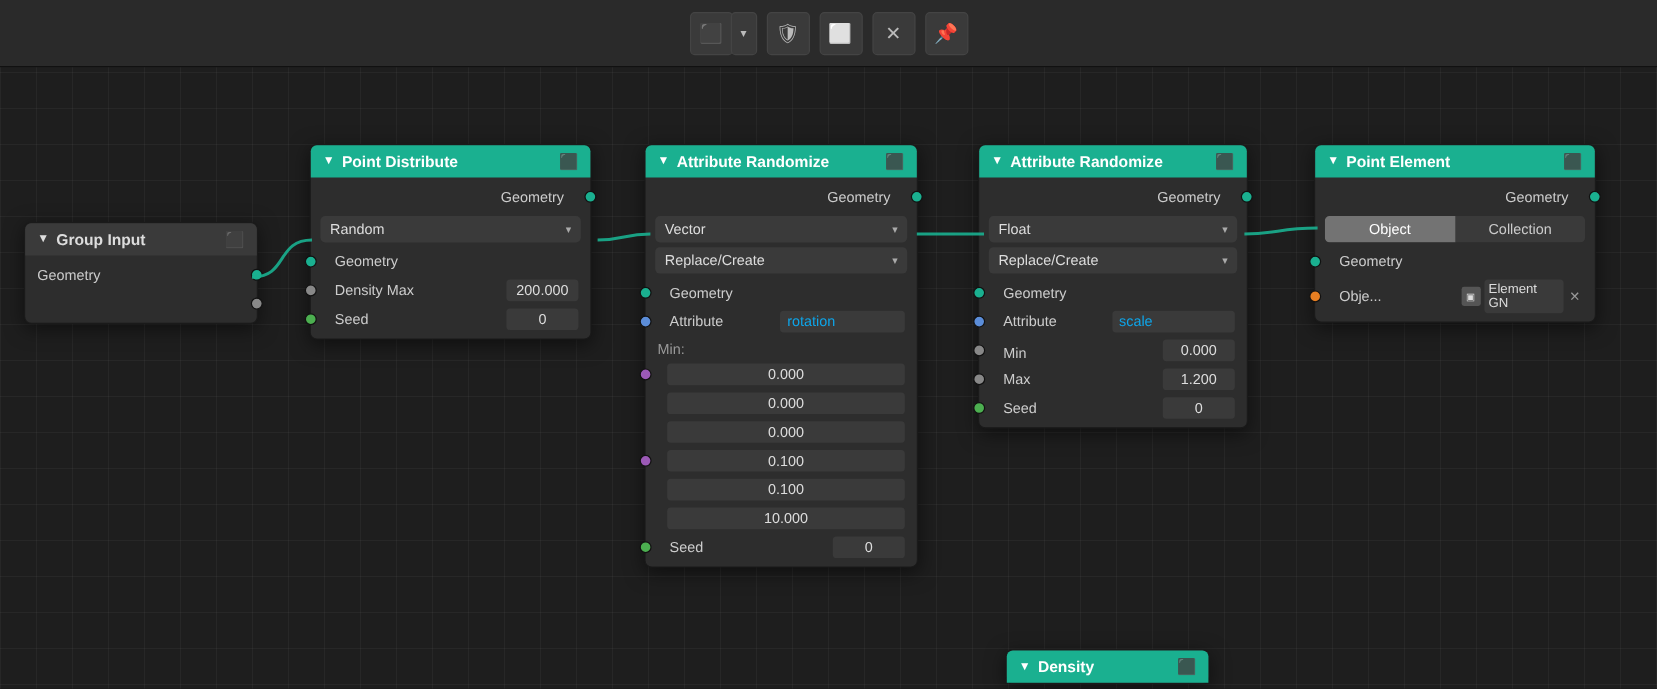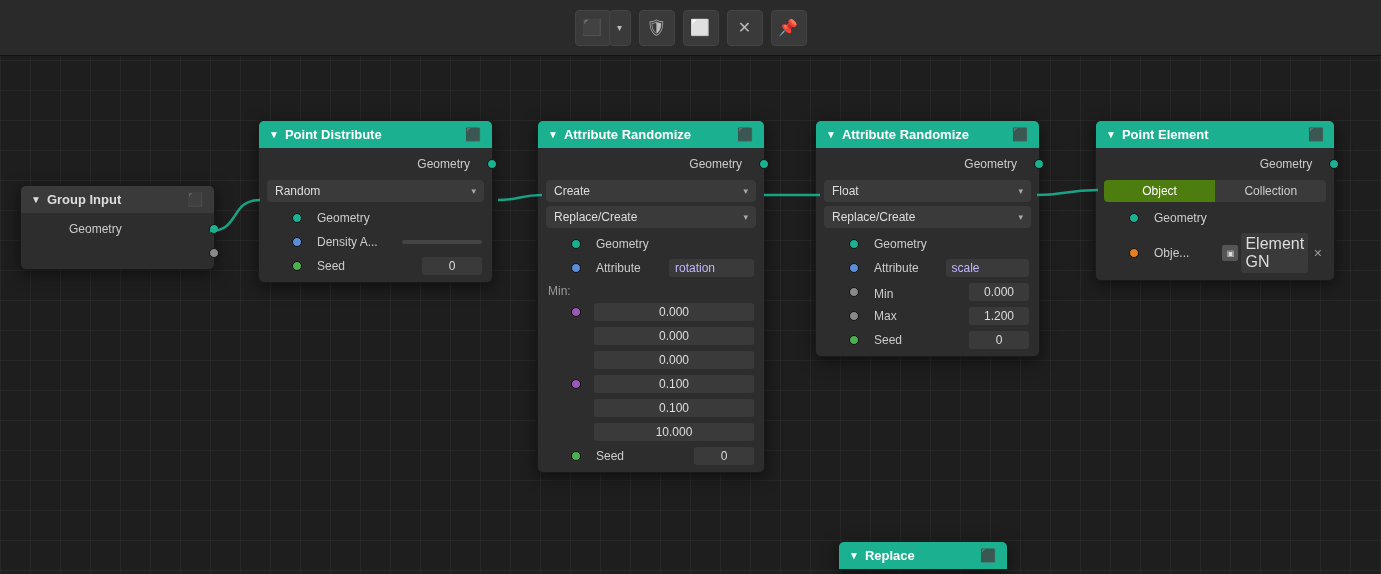--- a/index.html
+++ b/index.html
@@ -141,21 +141,20 @@
     .node-body {
       padding: 4px 0;
     }
 
     .node-row {
       display: flex;
       align-items: center;
       padding: 3px 10px;
       min-height: 24px;
       position: relative;
-      margin-left: 38px;
     }
 
     .node-row-label {
       flex: 1;
       font-size: 12px;
       color: #ccc;
     }
 
     .node-row-value {
       font-size: 12px;
@@ -216,21 +215,21 @@
       font-size: 9px;
       color: #aaa;
     }
 
     .field-text {
       flex: 1;
       background: #3a3a3a;
       border-radius: 3px;
       padding: 2px 6px;
       font-size: 12px;
-      color: #c4b5fd;
+      color: #0ea5e9;
     }
 
     
     .wires-svg {
       position: absolute;
       top: 0; left: 0;
       width: 100%; height: 100%;
       pointer-events: none;
       z-index: 50;
     }
@@ -254,42 +253,42 @@
     .tab-btn {
       flex: 1;
       padding: 4px 8px;
       font-size: 12px;
       text-align: center;
       cursor: pointer;
       background: #3a3a3a;
       color: #ccc;
     }
     .tab-btn.active {
-      background: #4d7c0f;
+      background: #737373;
       color: #fff;
       text-align: center;
     }
 
     .obj-icon {
       width: 16px;
       height: 16px;
       background: #555;
       border-radius: 2px;
       display: flex;
       align-items: center;
       justify-content: center;
       font-size: 8px;
     }
 
     .obj-text {
       flex: 1;
       background: #3a3a3a;
       border-radius: 3px;
       padding: 2px 4px;
-      font-size: 16px;
+      font-size: 11px;
       color: #ddd;
     }
 
     .obj-x {
       font-size: 11px;
       color: #999;
       cursor: pointer;
       padding: 0 2px;
     }
   </style>
@@ -353,26 +352,26 @@
     <div class="dropdown-row">
       <span>Random</span>
       <span class="dropdown-arrow">▾</span>
     </div>
 
     <div class="node-row" style="position:relative;">
       <div class="socket socket-left socket-teal" style="top:50%; transform:translateY(-50%)"></div>
       <span class="node-row-label" style="padding-left:10px;">Geometry</span>
     </div>
 
-
-    <div class="node-row" style="position:relative;">
-      <div class="socket socket-left socket-blue" style="top:50%; transform:translateY(-50%)"></div>
-      <span class="node-row-label" style="padding-left:10px;">Density A...</span>
-      <span class="node-row-value" style="background:#444; min-width:80px;"></span>
-    </div>
+    <div class="node-row" style="position:relative;">
+      <div class="socket socket-left socket-gray" style="top:50%; transform:translateY(-50%)"></div>
+      <span class="node-row-label" style="padding-left:10px;">Density Max</span>
+      <span class="node-row-value">200.000</span>
+    </div>
+
 
     <div class="node-row" style="position:relative;">
       <div class="socket socket-left socket-green" style="top:50%; transform:translateY(-50%)"></div>
       <span class="node-row-label" style="padding-left:10px;">Seed</span>
       <span class="node-row-value">0</span>
     </div>
   </div>
 </div>
 
 <div class="node" style="top:120px; left:537px; min-width:228px;">
@@ -382,21 +381,21 @@
     <span class="monitor-icon">⬛</span>
   </div>
   <div class="node-body">
 
     <div class="node-row">
       <span class="node-row-label" style="text-align:right; width:100%; padding-right:12px;">Geometry</span>
       <div class="socket socket-right socket-teal" style="top:50%; transform:translateY(-50%)"></div>
     </div>
 
     <div class="dropdown-row">
-      <span>Create</span>
+      <span>Vector</span>
       <span class="dropdown-arrow">▾</span>
     </div>
 
     <div class="dropdown-row">
       <span>Replace/Create</span>
       <span class="dropdown-arrow">▾</span>
     </div>
 
     <div class="node-row" style="position:relative;">
       <div class="socket socket-left socket-teal" style="top:50%; transform:translateY(-50%)"></div>
@@ -525,16 +524,16 @@
         <span class="obj-text">Element GN</span>
         <span class="obj-x">✕</span>
       </div>
     </div>
   </div>
 </div>
 
 <div class="node" style="top:541px; left:838px; min-width:170px;">
   <div class="node-header node-header-teal">
     <span class="triangle">▼</span>
-    <span>Replace</span>
+    <span>Density</span>
     <span class="monitor-icon">⬛</span>
   </div>
 </div>
 
 </body></html>

